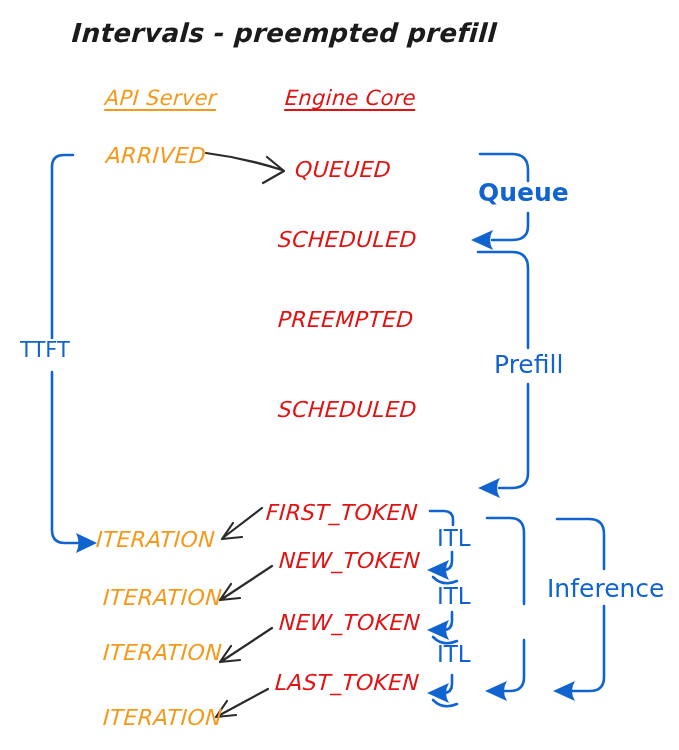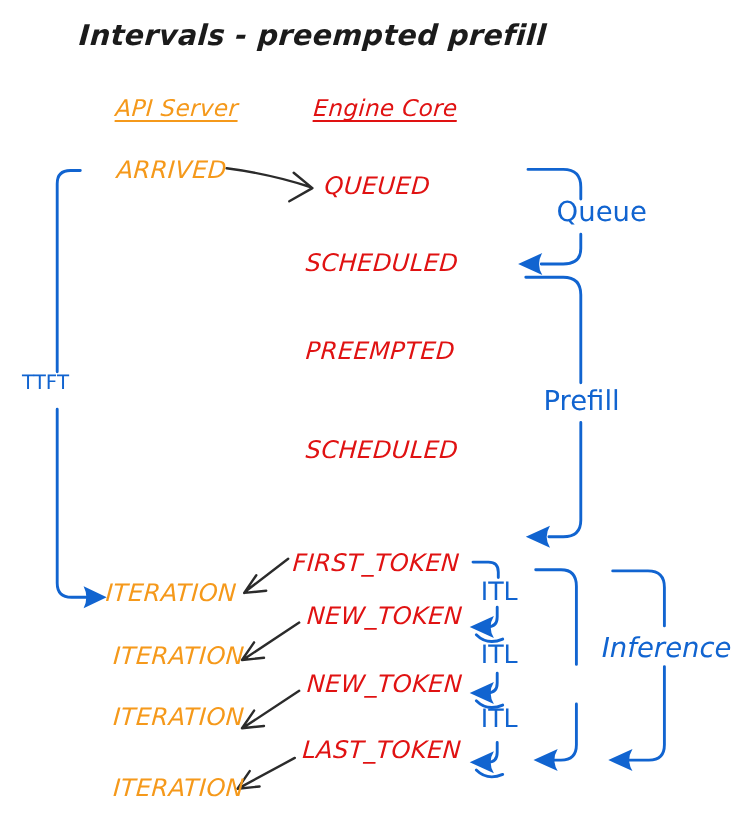--- a/index.html
+++ b/index.html
@@ -26,28 +26,28 @@
   #ev-preempted{left:278px;top:309px;}
   #ev-scheduled2{left:278px;top:399px;}
   #ev-first-token{left:266px;top:502px;}
   #ev-new-token1{left:279px;top:550px;}
   #ev-new-token2{left:279px;top:612px;}
   #ev-last-token{left:275px;top:672px;}
   #ev-iter1{left:96px;top:529px;}
   #ev-iter2{left:103px;top:587px;}
   #ev-iter3{left:103px;top:642px;}
   #ev-iter4{left:103px;top:707px;}
-  #lbl-ttft{left:20px;top:340px;font-size:18px;}
-  #lbl-queue{left:506px;top:180px;}
+  #lbl-ttft{left:20px;top:340px;font-size:21px;}
+  #lbl-queue{left:478px;top:180px;font-weight:bold;}
   #lbl-prefill{left:494px;top:352px;text-align:center;}
   #lbl-itl1{left:437px;top:527px;font-size:23px;}
   #lbl-itl2{left:437px;top:585px;font-size:23px;}
   #lbl-itl3{left:437px;top:643px;font-size:23px;}
   #lbl-decode{left:481px;top:608px;}
-  #lbl-inference{left:547px;top:576px;font-style:italic;}
+  #lbl-inference{left:547px;top:576px;}
   svg.overlay{position:absolute;left:0;top:0;}
 </style>
 </head>
 <body>
 
 <div class="diagram">
 
   <svg class="overlay" width="679" height="750" viewBox="0 0 679 750">
 
     <g stroke="#1164D0" stroke-width="2.6" fill="none" stroke-linecap="round">

